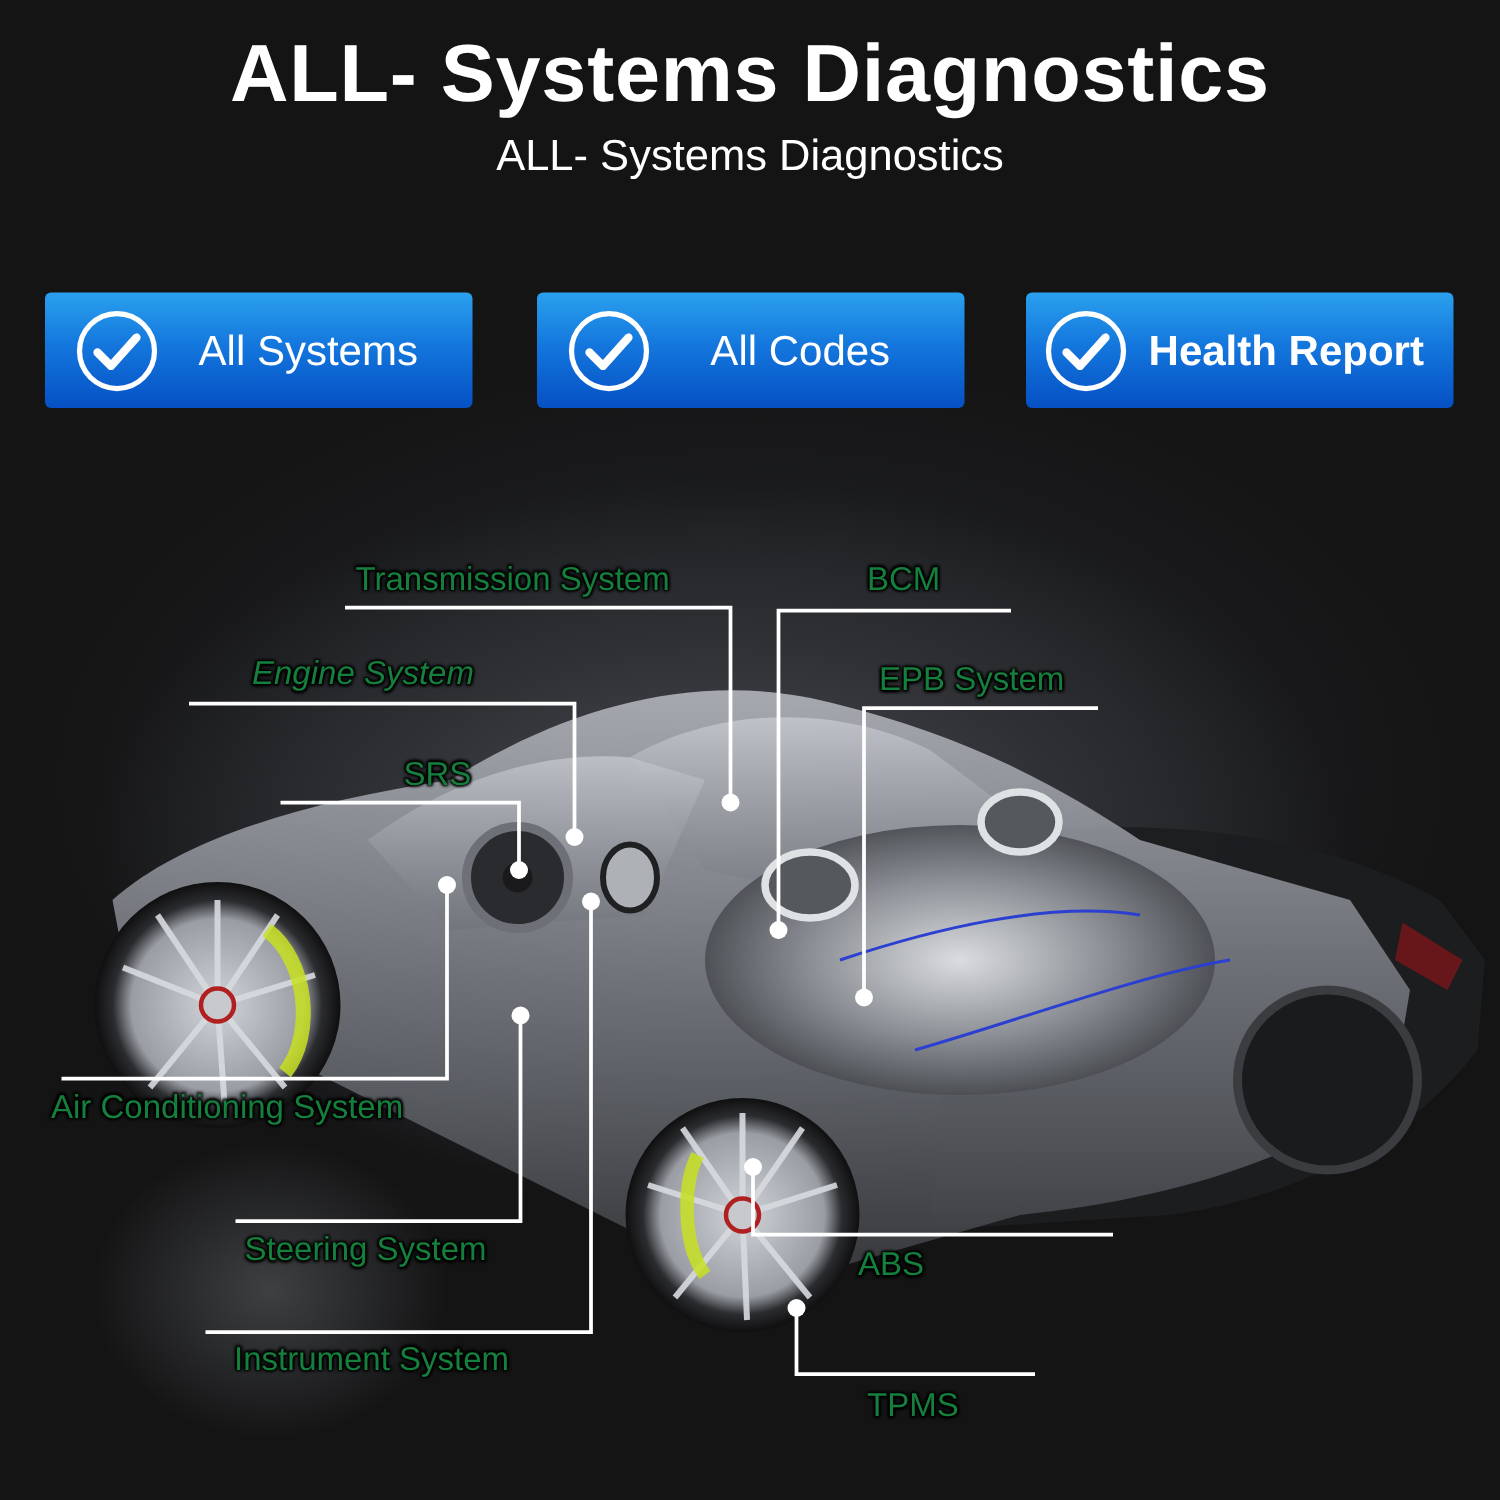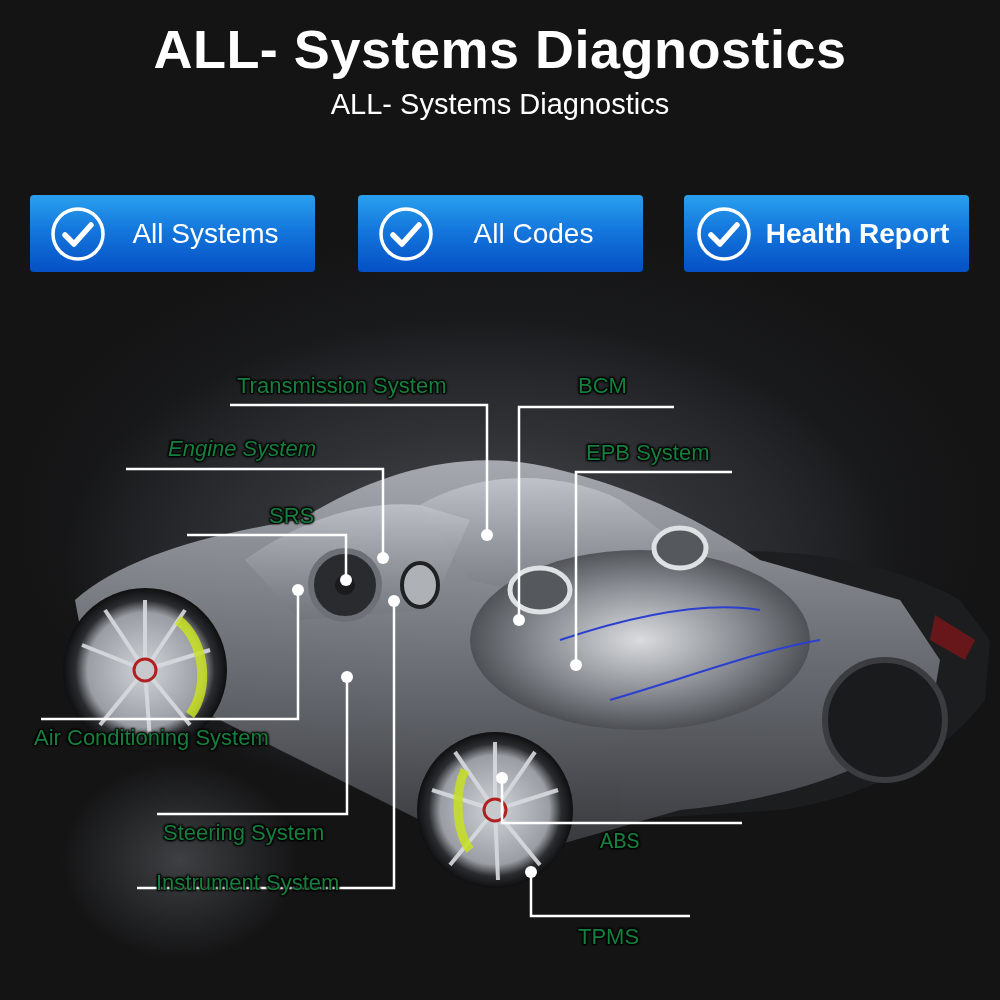--- a/index.html
+++ b/index.html
@@ -199,17 +199,17 @@
     <circle cx="502" cy="778" r="6"></circle>
     <circle cx="531" cy="872" r="6"></circle>
   </g>
 </svg>
 
 <div class="callout-label" style="left:237px; top:373px;">Transmission System</div>
 <div class="callout-label" style="left:168px; top:436px;font-style:italic;">Engine System</div>
 <div class="callout-label" style="left:269px; top:503px;">SRS</div>
 <div class="callout-label" style="left:34px; top:725px;">Air Conditioning System</div>
 <div class="callout-label" style="left:163px; top:820px;">Steering System</div>
-<div class="callout-label" style="left:156px; top:870px;">Instrument System</div>
+<div class="callout-label" style="left:156px; top:893px;">Instrument System</div>
 <div class="callout-label" style="left:578px; top:373px;">BCM</div>
 <div class="callout-label" style="left:586px; top:440px;">EPB System</div>
-<div class="callout-label" style="left:600px; top:830px;font-family:Liberation Mono, monospace;">ABS</div>
+<div class="callout-label" style="left:572px; top:830px;">ABS</div>
 <div class="callout-label" style="left:578px; top:924px;">TPMS</div>
 
 </body></html>

